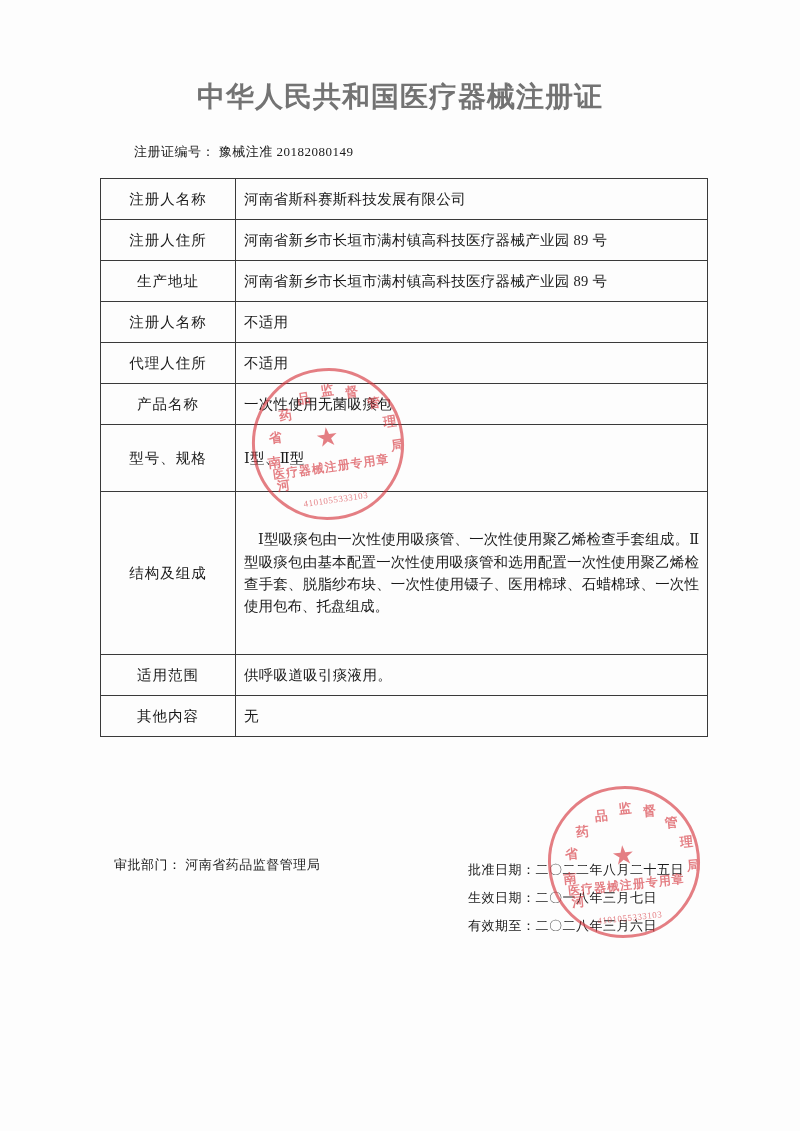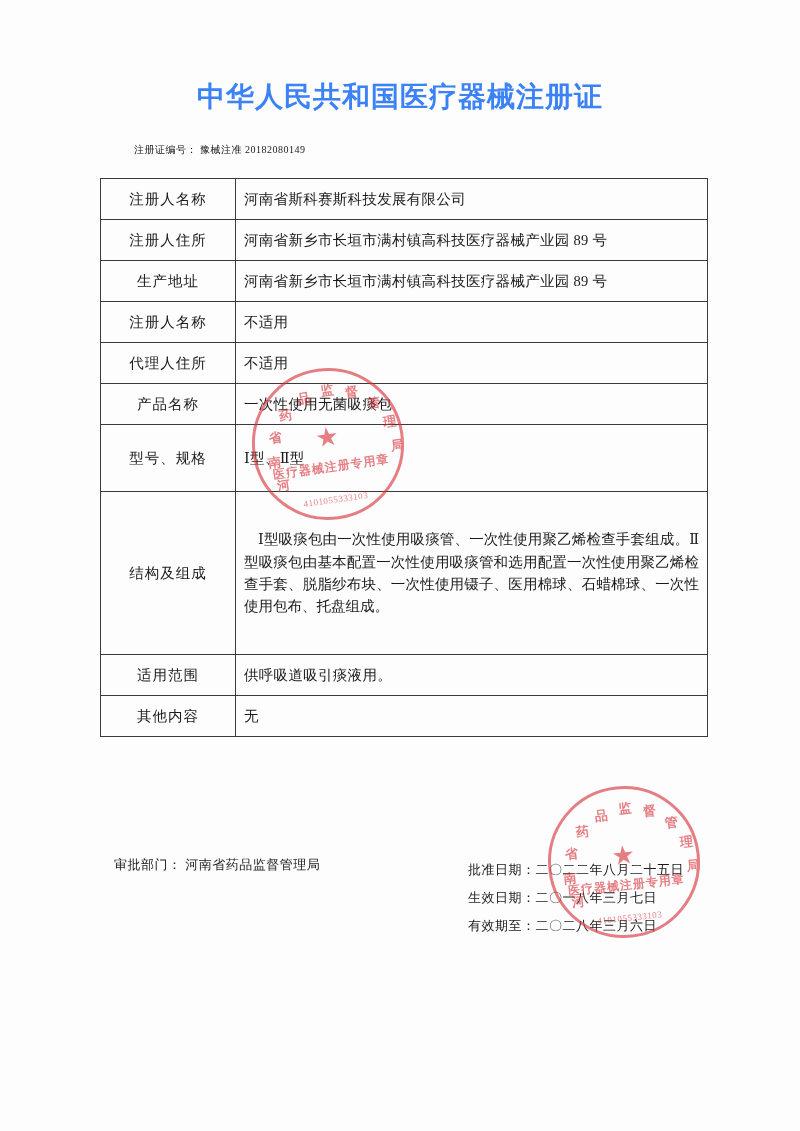--- a/index.html
+++ b/index.html
@@ -24,27 +24,27 @@
   }
   .doc-title {
     position: absolute;
     top: 78px;
     left: 0;
     width: 800px;
     text-align: center;
     font-size: 28px;
     font-weight: bold;
     letter-spacing: 1px;
-    color: #3b82f6;
+    color: #737373;
   }
   .cert-number {
     position: absolute;
     top: 143px;
     left: 134px;
-    font-size: 10px;
+    font-size: 13px;
     letter-spacing: 0.5px;
   }
   table.main {
     position: absolute;
     top: 178px;
     left: 100px;
     width: 608px;
     border-collapse: collapse;
     table-layout: fixed;
   }

